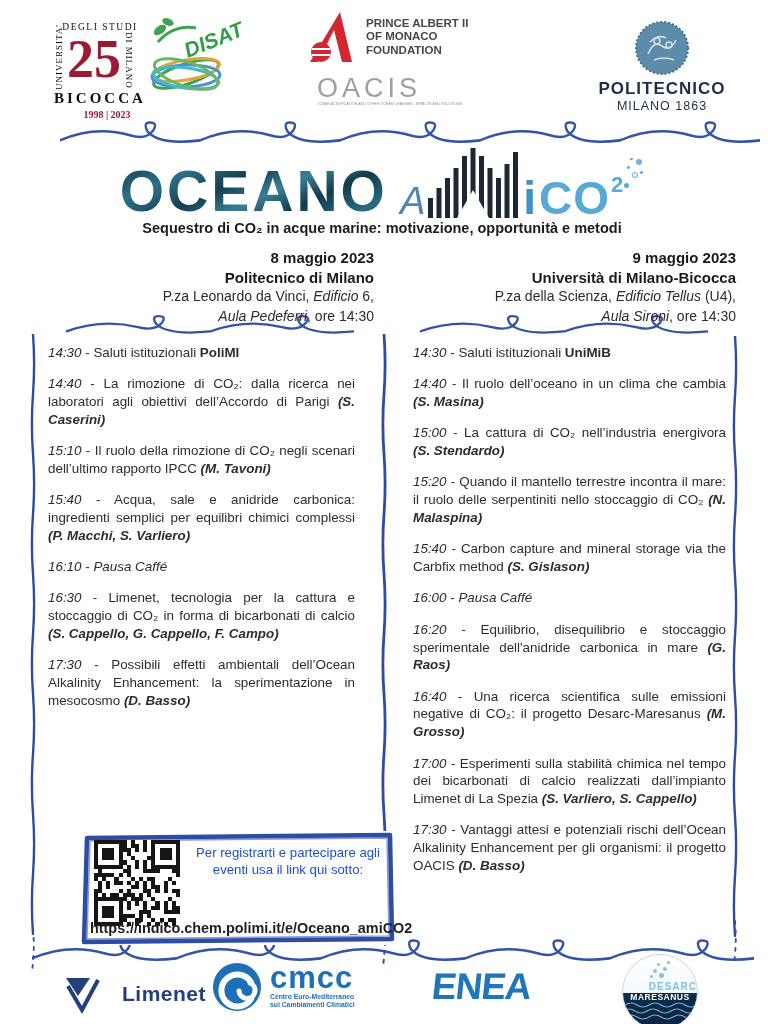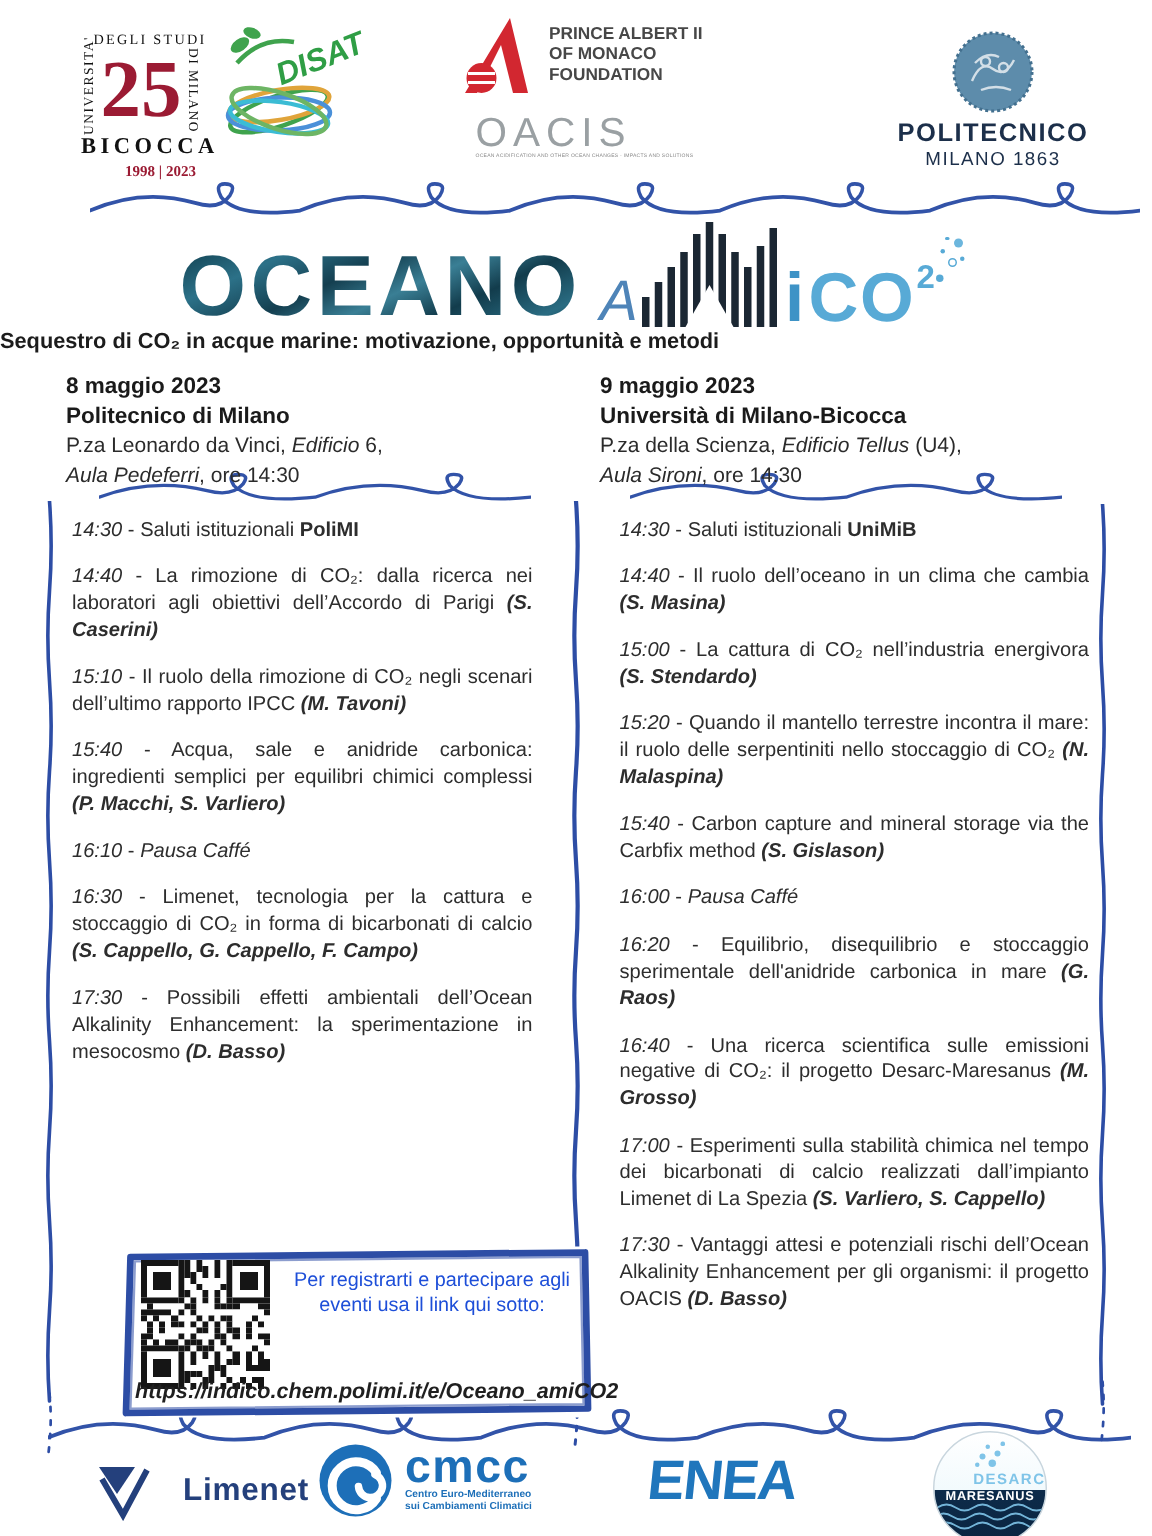--- a/index.html
+++ b/index.html
@@ -51,44 +51,44 @@
   .t-co{font-size:46px;font-weight:700;color:#58aad6;line-height:40px;letter-spacing:1px;}
   .t-2{font-size:22px;font-weight:700;color:#58aad6;transform:translateY(-20px);margin-left:-2px;}
   .t-bubbles{position:relative;width:26px;height:60px;margin-left:-4px;}
   .t-bubbles i{position:absolute;border-radius:50%;}
   .bu1{left:2px;bottom:30px;width:5px;height:5px;background:#58aad6;}
   .bu2{left:10px;bottom:40px;width:4px;height:4px;border:1.5px solid #58aad6;}
   .bu3{left:5px;bottom:49px;width:3px;height:3px;background:#58aad6;}
   .bu4{left:14px;bottom:53px;width:6px;height:6px;background:#6cb6dd;}
   .bu5{left:8px;bottom:58px;width:2.5px;height:2.5px;background:#58aad6;}
   .bu6{left:18px;bottom:44px;width:3px;height:3px;background:#58aad6;}
-  #subtitle{left:0;top:220px;width:764px;font-size:14.5px;font-weight:700;color:#1c1c1c;}
-  
-  .day-header{text-align:left;line-height:19.5px;}
+  #subtitle{left:0;top:220px;width:764px;text-align:center;font-size:14.5px;font-weight:700;color:#1c1c1c;}
+  
+  .day-header{text-align:right;line-height:19.5px;}
   #dh0{left:44px;top:248px;width:330px;}
   #dh1{left:400px;top:248px;width:336px;}
   .dh-bold{font-size:15px;font-weight:700;color:#1a1a1a;}
   .dh-reg{font-size:14px;color:#2b2b2b;}
   
   .program{position:absolute;}
   #prog0{left:48px;top:344px;width:307px;}
   #prog1{left:413px;top:344px;width:313px;}
   .item{margin:0 0 13.5px 0;font-size:13.4px;line-height:17.8px;text-align:justify;color:#2d2d2d;}
   .time{font-style:italic;}
   .s-b{font-weight:700;}
   .s-i{font-style:italic;}
   .s-bi{font-weight:700;font-style:italic;}
   
   #regbox{left:80px;top:831px;width:316px;height:114px;background:#fff;}
   #regbox svg.frame{position:absolute;left:0;top:0;}
   .qr{position:absolute;left:14px;top:9px;width:86px;height:86px;display:grid;
       grid-template-columns:repeat(21,1fr);grid-template-rows:repeat(21,1fr);background:#fff;}
   .qr div{background:#fff;} .qr div.on{background:#151515;}
   .reg-text{position:absolute;left:112px;top:13px;width:192px;text-align:center;font-size:13.2px;line-height:17px;color:#1d4ed8;}
-  .reg-url{position:absolute;left:10px;bottom:9px;width:296px;text-align:center;font-size:14.4px;font-weight:700;font-style:italic;color:#1f1f1f;}
+  .reg-url{position:absolute;left:10px;bottom:9px;width:296px;text-align:center;font-size:14.4px;font-weight:700;color:#1f1f1f;}
   
   #logo-limenet{left:60px;top:974px;display:flex;align-items:center;gap:20px;}
   .limenet-word{font-size:21px;font-weight:700;color:#24407c;letter-spacing:.5px;}
   #logo-cmcc{left:212px;top:962px;display:flex;align-items:center;gap:8px;}
   .cmcc-word{font-size:31px;font-weight:800;color:#1d6fb8;line-height:26px;letter-spacing:1px;}
   .cmcc-cap{font-size:6.8px;font-weight:700;color:#1d6fb8;line-height:8px;margin-top:2px;}
   #logo-enea{left:432px;top:970px;display:flex;align-items:flex-end;}
   .enea-word{font-size:37px;font-weight:800;color:#2076bc;line-height:34px;letter-spacing:-1px;transform:skewX(-6deg);}
   #logo-desarc{left:622px;top:954px;width:78px;height:78px;}
   .desarc-circle{position:relative;width:74px;height:74px;border-radius:50%;overflow:hidden;border:1px solid #c9d6de;

